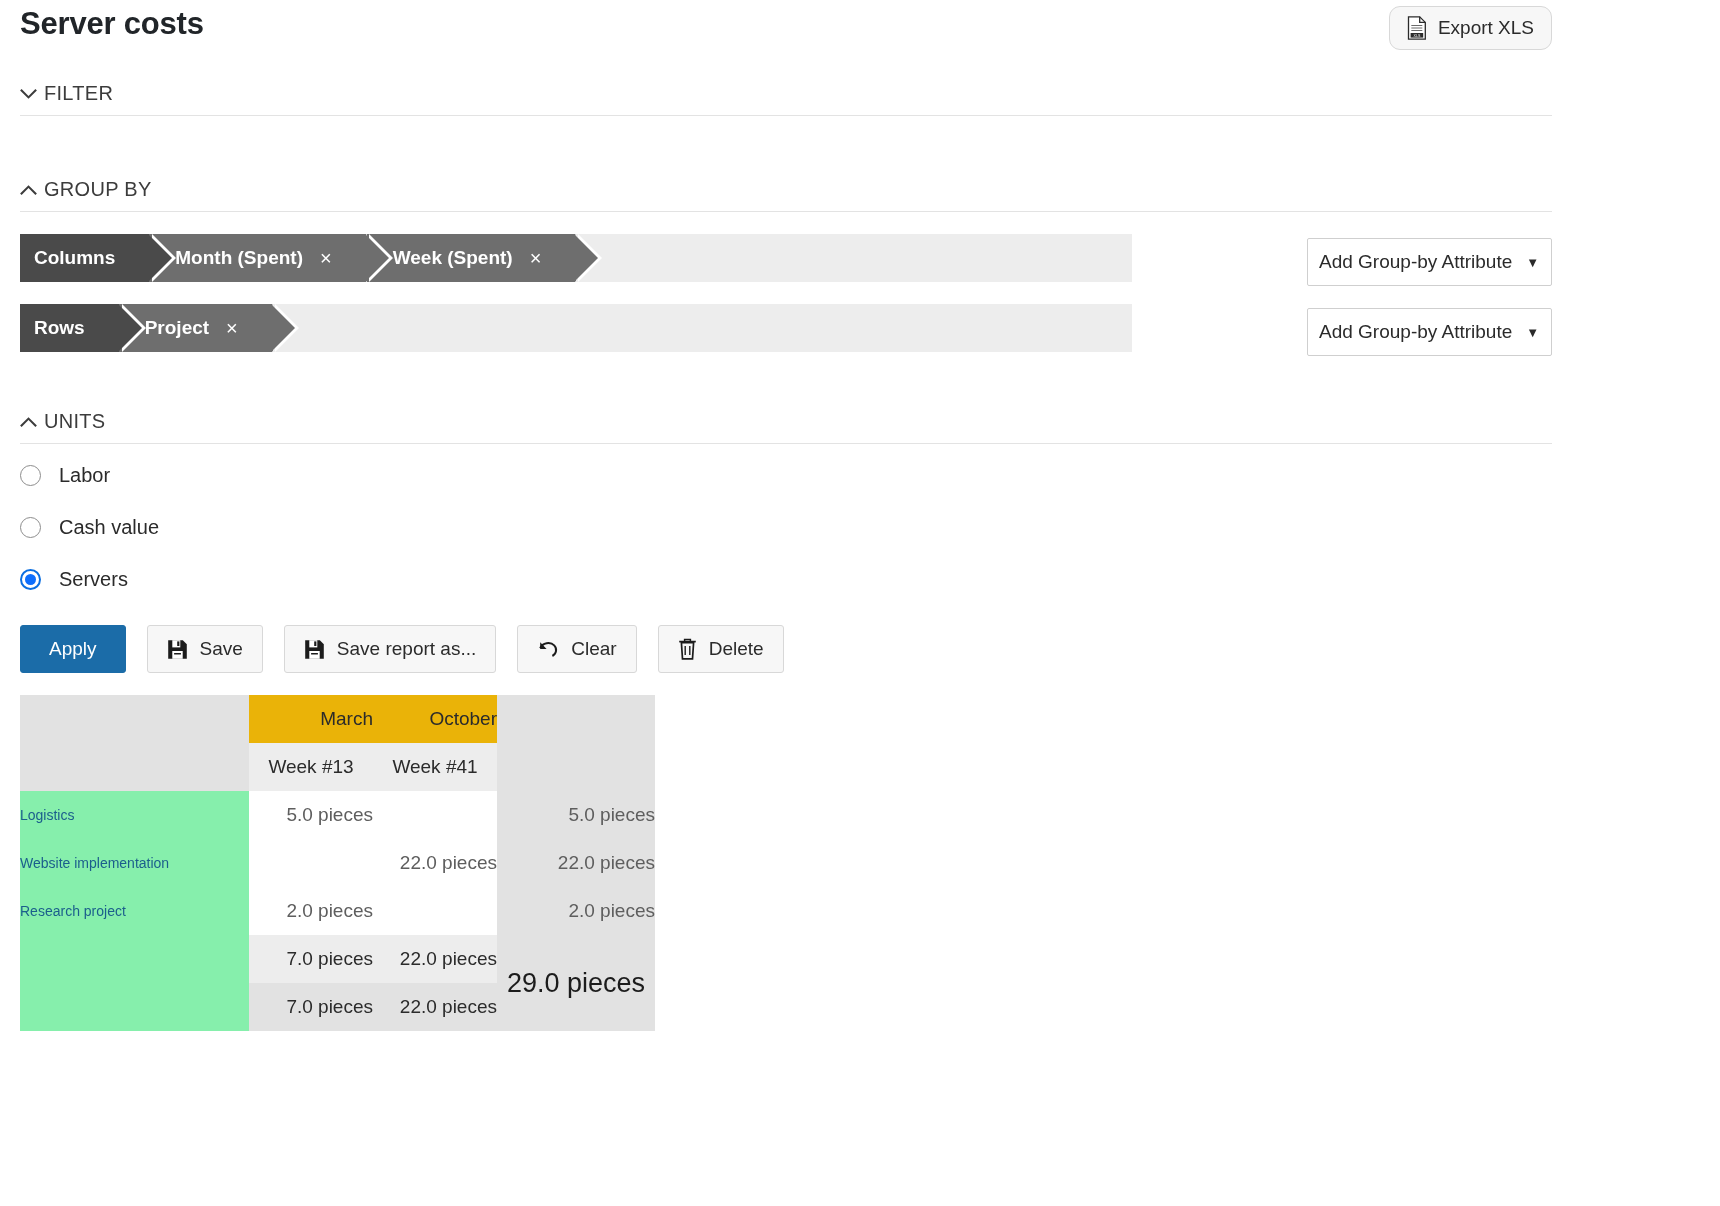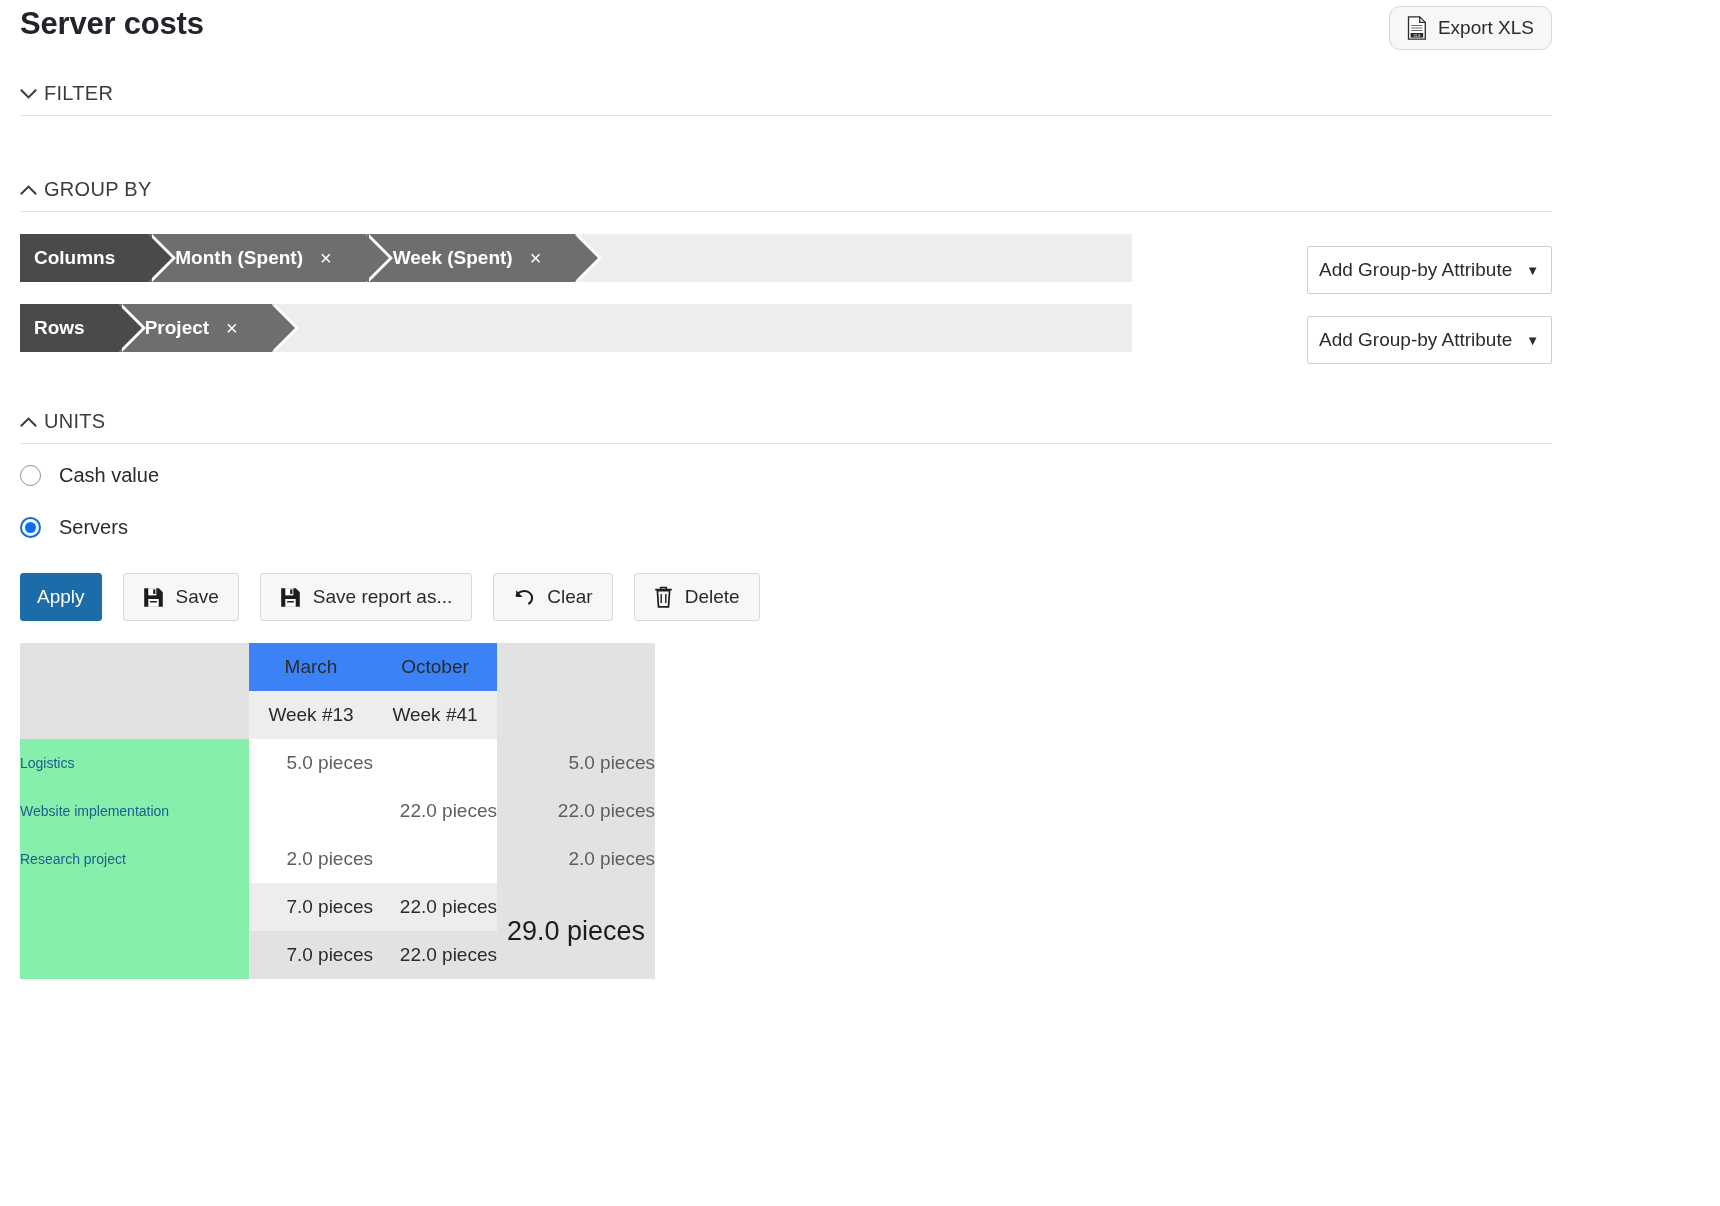--- a/index.html
+++ b/index.html
@@ -68,21 +68,21 @@
     border-top: 24px solid transparent;
     border-bottom: 24px solid transparent;
     border-left: 24px solid #ffffff;
     z-index: 1;
   }
   .chip-x {
     margin-left: 17px; font-size: 20px; font-weight: normal; color: #ffffff;
     line-height: 1; cursor: pointer; position: relative; z-index: 3;
   }
   .gb-select {
-    position: absolute; right: 0; top: 12px;
+    position: absolute; right: 0; top: 4px;
     width: 245px; height: 48px;
     display: flex; align-items: center; justify-content: space-between;
     padding: 0 12px 0 11px;
     background: #ffffff; border: 1px solid #cfcfcf; border-radius: 2px;
     font-size: 19px; color: #2b2b2b; cursor: pointer;
   }
   .caret { font-size: 13px; line-height: 1; color: #2b2b2b; }
 
   
   .radio-row {
@@ -106,40 +106,40 @@
   
   .btn-row { display: flex; align-items: center; gap: 21px; margin-top: 25px; }
   .btn {
     display: flex; align-items: center; gap: 12px;
     height: 48px; padding: 0 19px;
     border: 1px solid #d8d8d8; border-radius: 3px;
     background: #f7f7f7; color: #2b2b2b; font-size: 19px; cursor: pointer;
   }
   .btn.primary {
     background: #1b6ca8; border-color: #1b6ca8; color: #ffffff;
-    padding: 0 16px; font-size: 19px; text-align: center;
+    padding: 0 28px; font-size: 19px; text-align: center;
   }
   .btn svg { display: block; }
 
   
   .pivot { margin-top: 22px; border-collapse: collapse; table-layout: fixed; }
   .pivot td, .pivot th { padding: 0; border: 0; font-weight: normal; }
   .col-label { width: 229px; }
   .col-data  { width: 124px; }
   .col-total { width: 158px; }
 
   .cell {
     height: 48px; padding: 0 12px;
     border-right: 1px solid #d3d3d3;
     border-bottom: 1px solid #d3d3d3;
     font-size: 19px; color: #5e5e5e;
     text-align: right; vertical-align: middle; white-space: nowrap;
   }
   .hdr-top {
-    background: #3b82f6; color: #2b2b2b; text-align: center;
+    background: #eab308; color: #2b2b2b; text-align: right;
     font-size: 19px; height: 48px;
   }
   .hdr-sub {
     background: #ededed; color: #2b2b2b; text-align: center;
     font-size: 19px; font-weight: bold; height: 48px;
   }
   .corner { background: #e2e2e2; }
   .rowlabel {
     background: #86efac; text-align: left; font-size: 14px;
     font-weight: bold; color: #1b5e8c; cursor: pointer;
@@ -246,20 +246,24 @@
         <svg class="chev" viewBox="0 0 17 12">
             <path d="M1.6 9.4 L8.5 2.6 L15.4 9.4" fill="none" stroke="#3c3c3c" stroke-width="2.1" stroke-linecap="square"></path>
           </svg>
       </span>
       <span>UNITS</span>
     </div>
     <div class="section-rule"></div>
 
     <div class="radio-row">
       <span class="radio"></span>
+      <span class="radio-label">Labor</span>
+    </div>
+    <div class="radio-row">
+      <span class="radio"></span>
       <span class="radio-label">Cash value</span>
     </div>
     <div class="radio-row">
       <span class="radio on"></span>
       <span class="radio-label">Servers</span>
     </div>
   </div>
 
   <div class="btn-row">
     <div class="btn primary">

